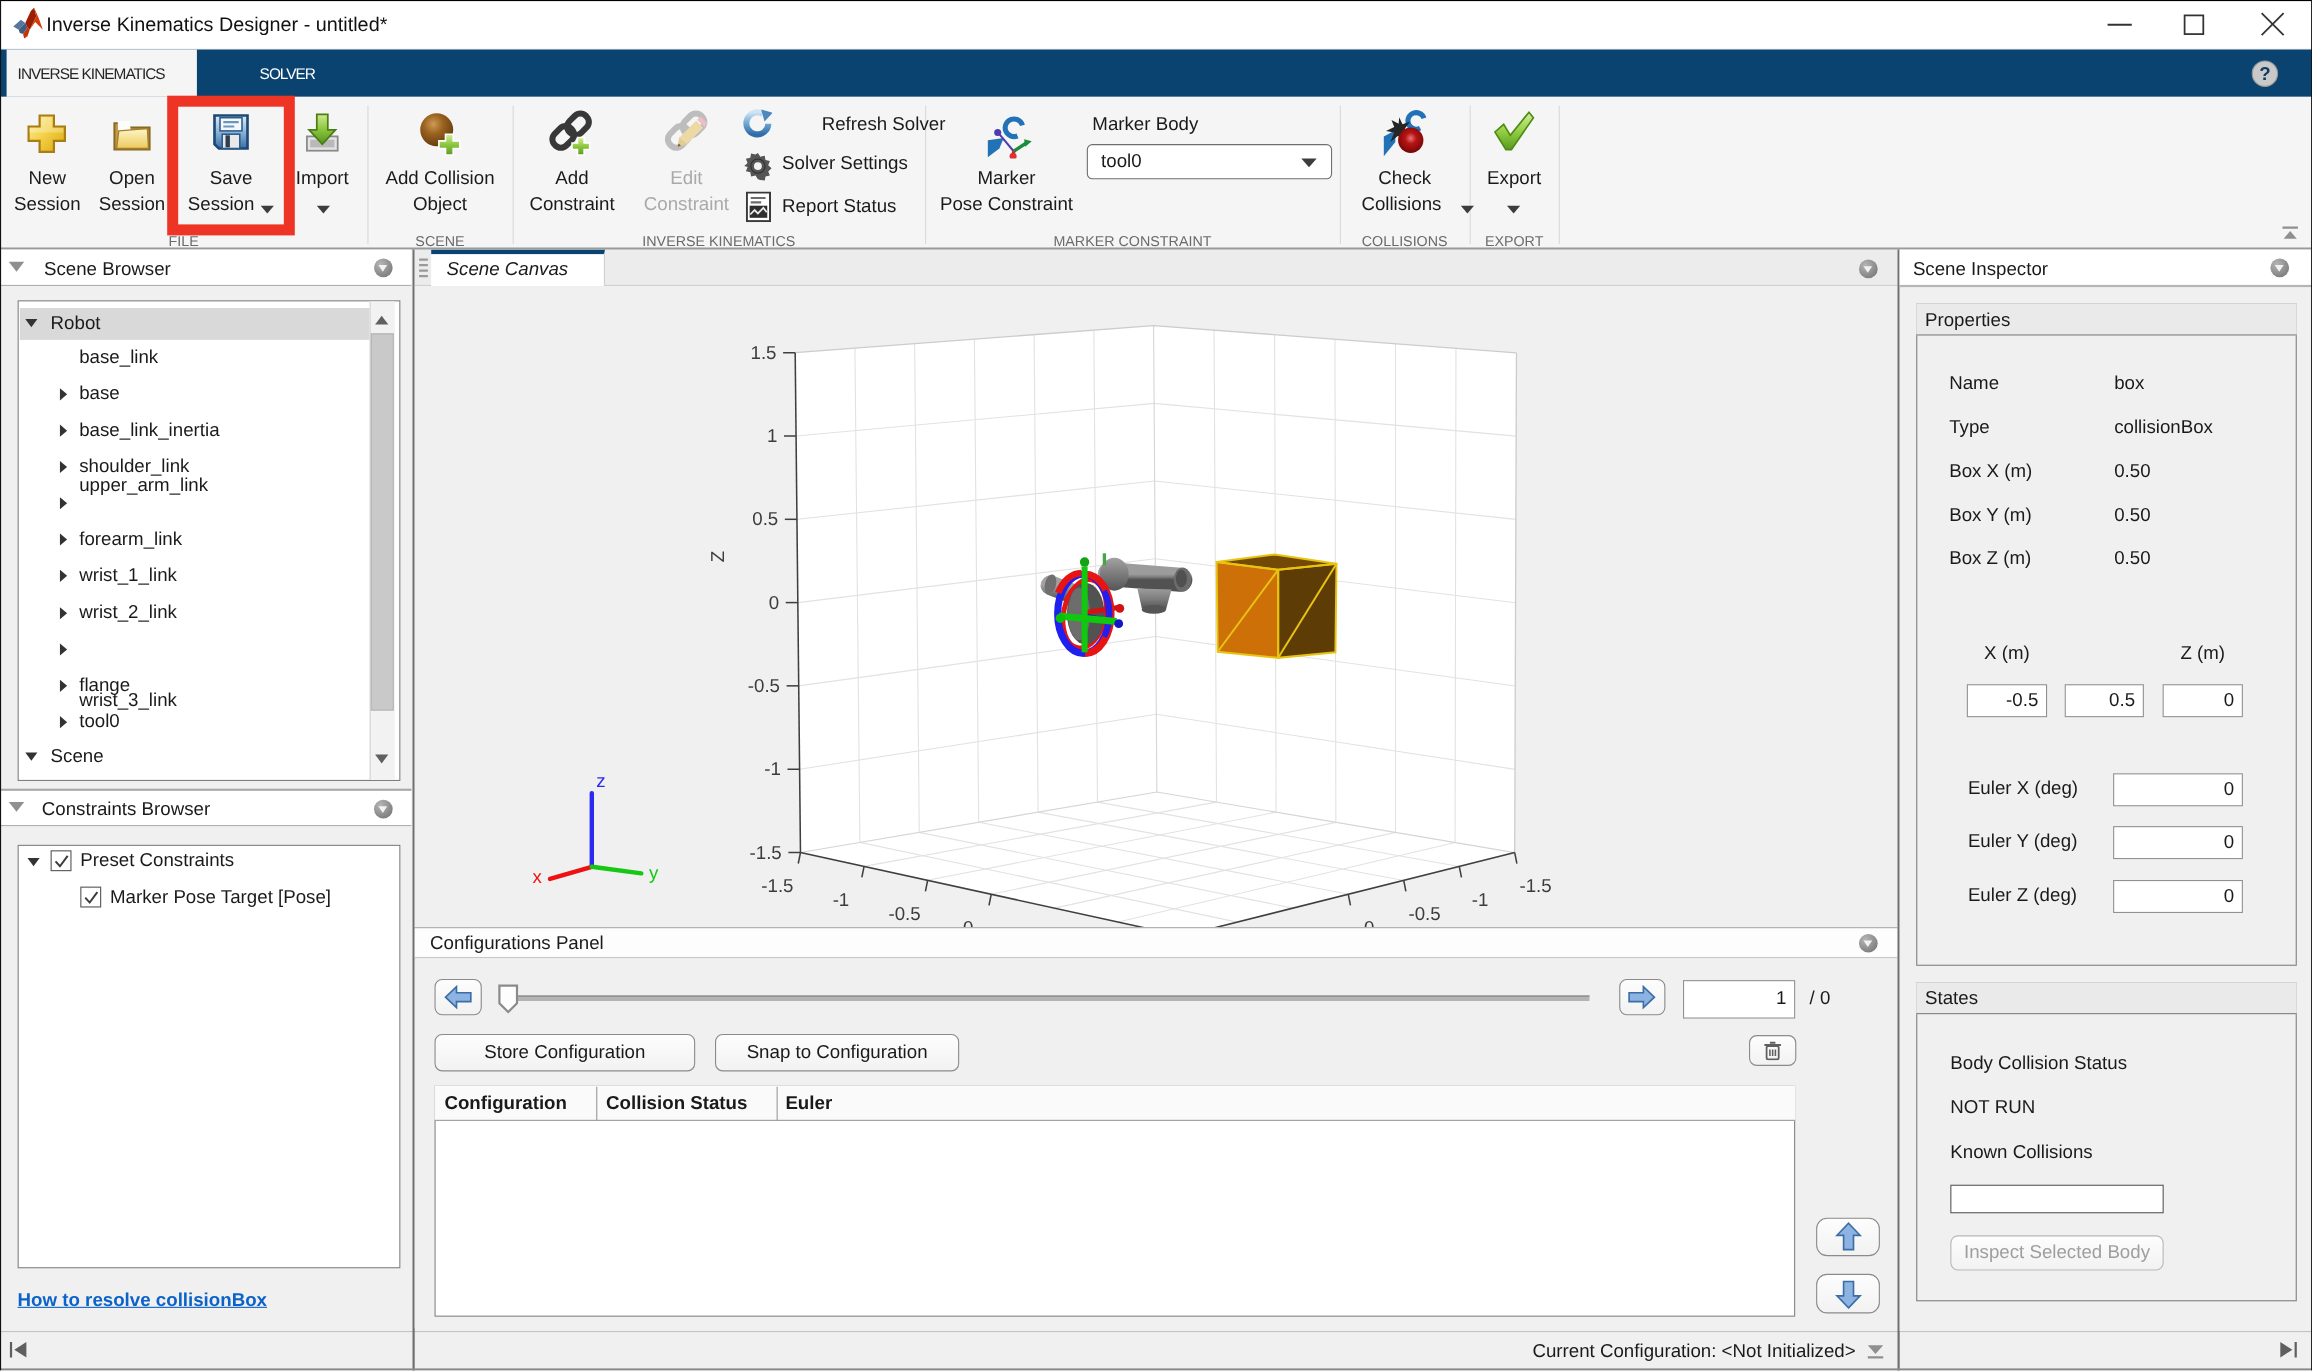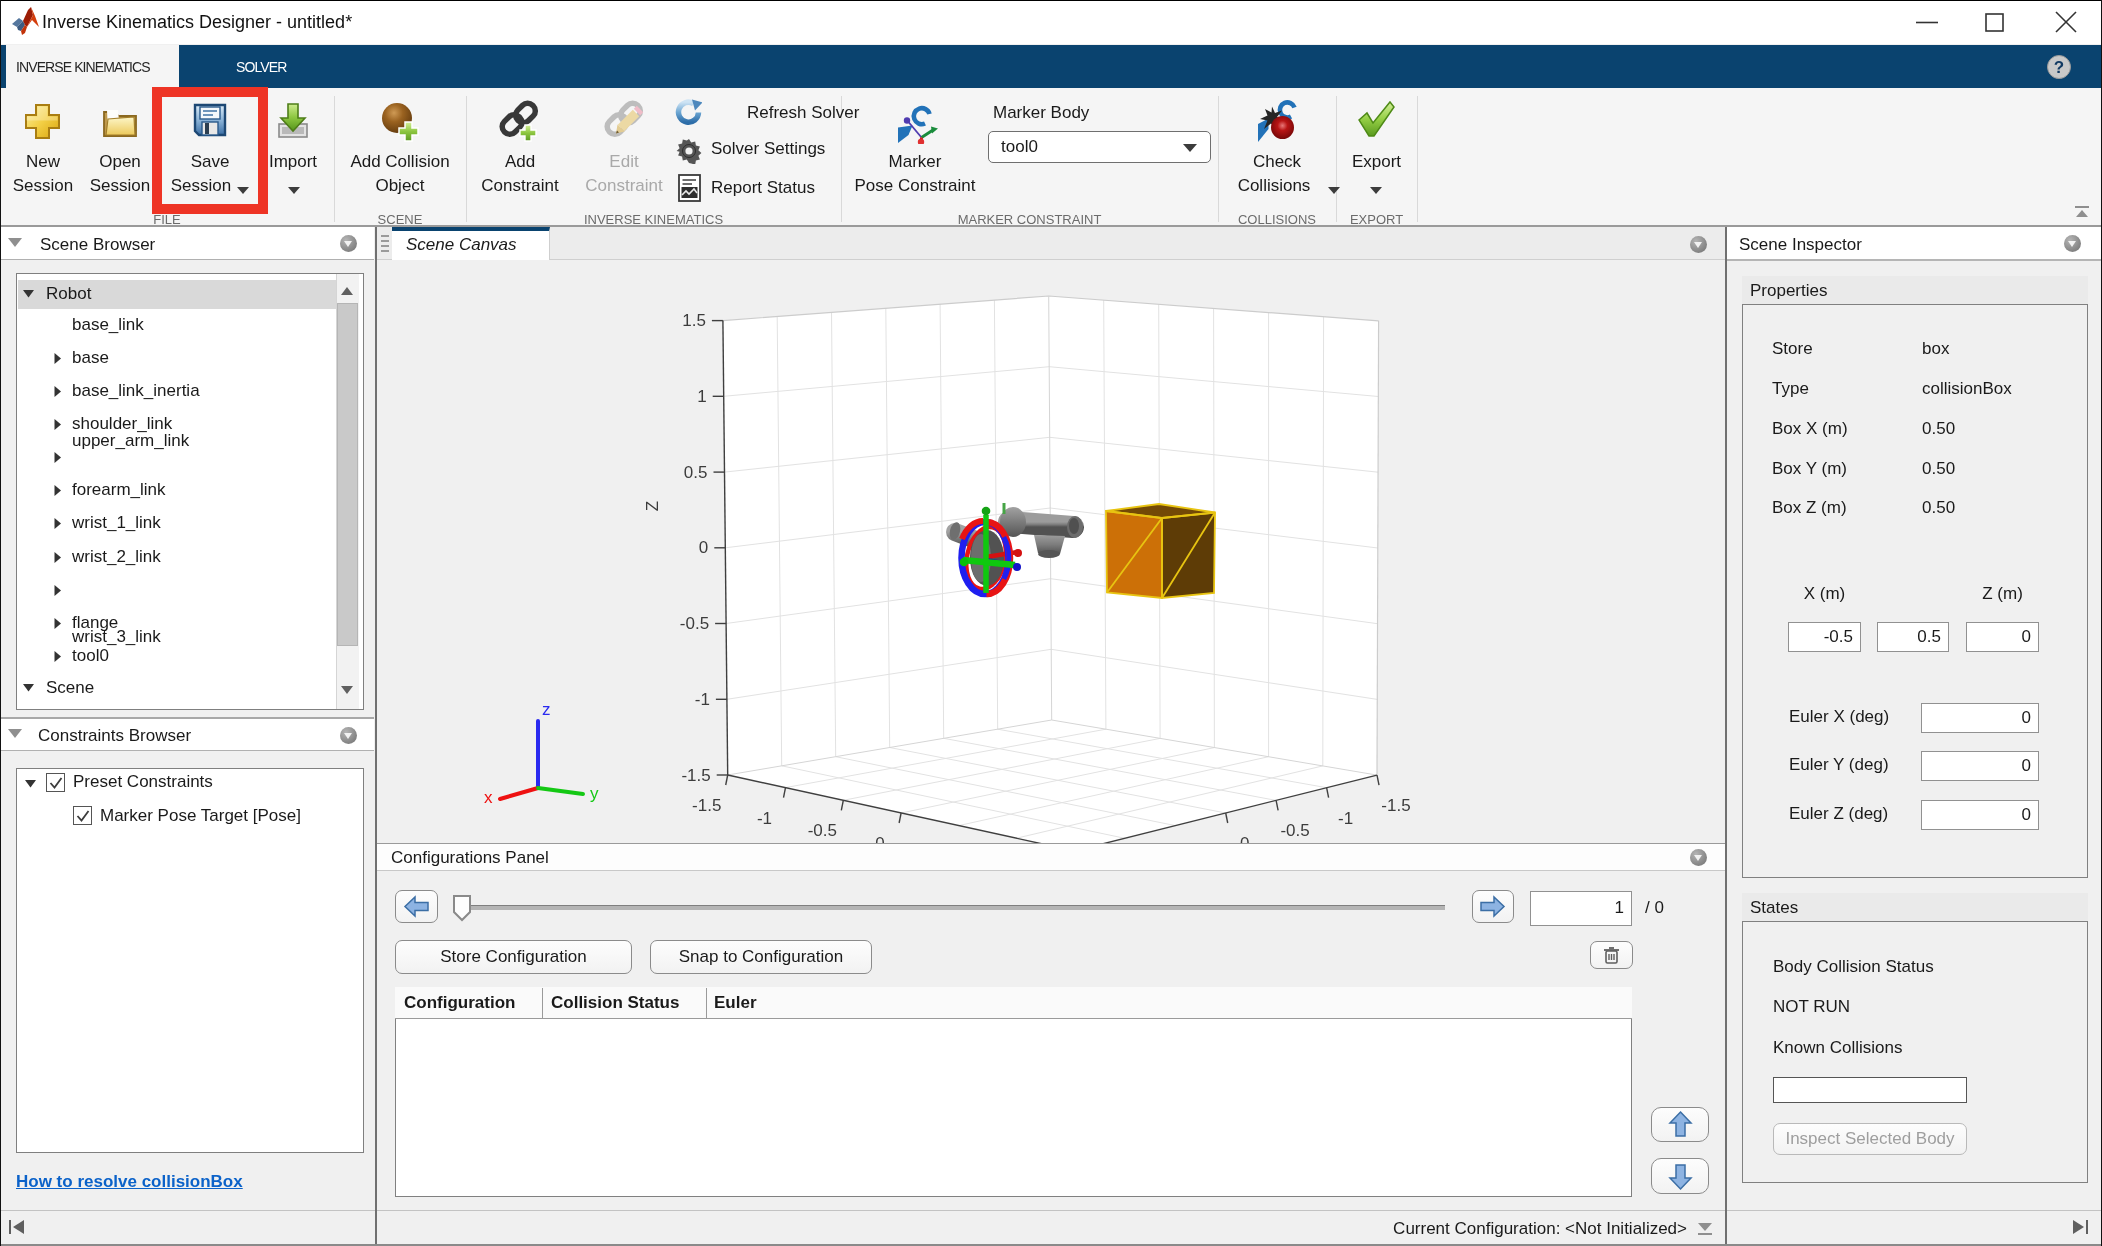--- a/index.html
+++ b/index.html
@@ -511,21 +511,21 @@
 </svg>
 <div class="abs" style="left:1725px;top:227px;width:2px;height:1019px;background:#707070;"></div>
 <div class="abs" style="left:1727px;top:227px;width:375px;height:983px;background:#f0f0f0;"></div>
 <div class="abs" style="left:1727px;top:227px;width:375px;height:32px;background:#fff;"></div>
 <div class="lbl" style="left:1739px;top:236px;">Scene Inspector</div>
 <div class="hdr-gear" style="left:2064px;top:235px;"></div>
 <div class="abs" style="left:1727px;top:259px;width:375px;height:2px;background:#b5b5b5;"></div>
 <div class="abs" style="left:1742px;top:276px;width:346px;height:602px;border:1.5px solid #808080;"></div>
 <div class="abs" style="left:1742px;top:276px;width:346px;height:29px;background:#eaeaea;border-bottom:1.5px solid #808080;"></div>
 <div class="lbl" style="left:1750px;top:282px;">Properties</div>
-<div class="lbl" style="left:1772px;top:340px;">Store</div>
+<div class="lbl" style="left:1772px;top:340px;">Name</div>
 <div class="lbl" style="left:1922px;top:340px;">box</div>
 <div class="lbl" style="left:1772px;top:380px;">Type</div>
 <div class="lbl" style="left:1922px;top:380px;">collisionBox</div>
 <div class="lbl" style="left:1772px;top:420px;">Box X (m)</div>
 <div class="lbl" style="left:1922px;top:420px;">0.50</div>
 <div class="lbl" style="left:1772px;top:460px;">Box Y (m)</div>
 <div class="lbl" style="left:1922px;top:460px;">0.50</div>
 <div class="lbl" style="left:1772px;top:499px;">Box Z (m)</div>
 <div class="lbl" style="left:1922px;top:499px;">0.50</div>
 <div class="lbl ctr" style="left:1788px;top:585px;width:73px;">X (m)</div>

